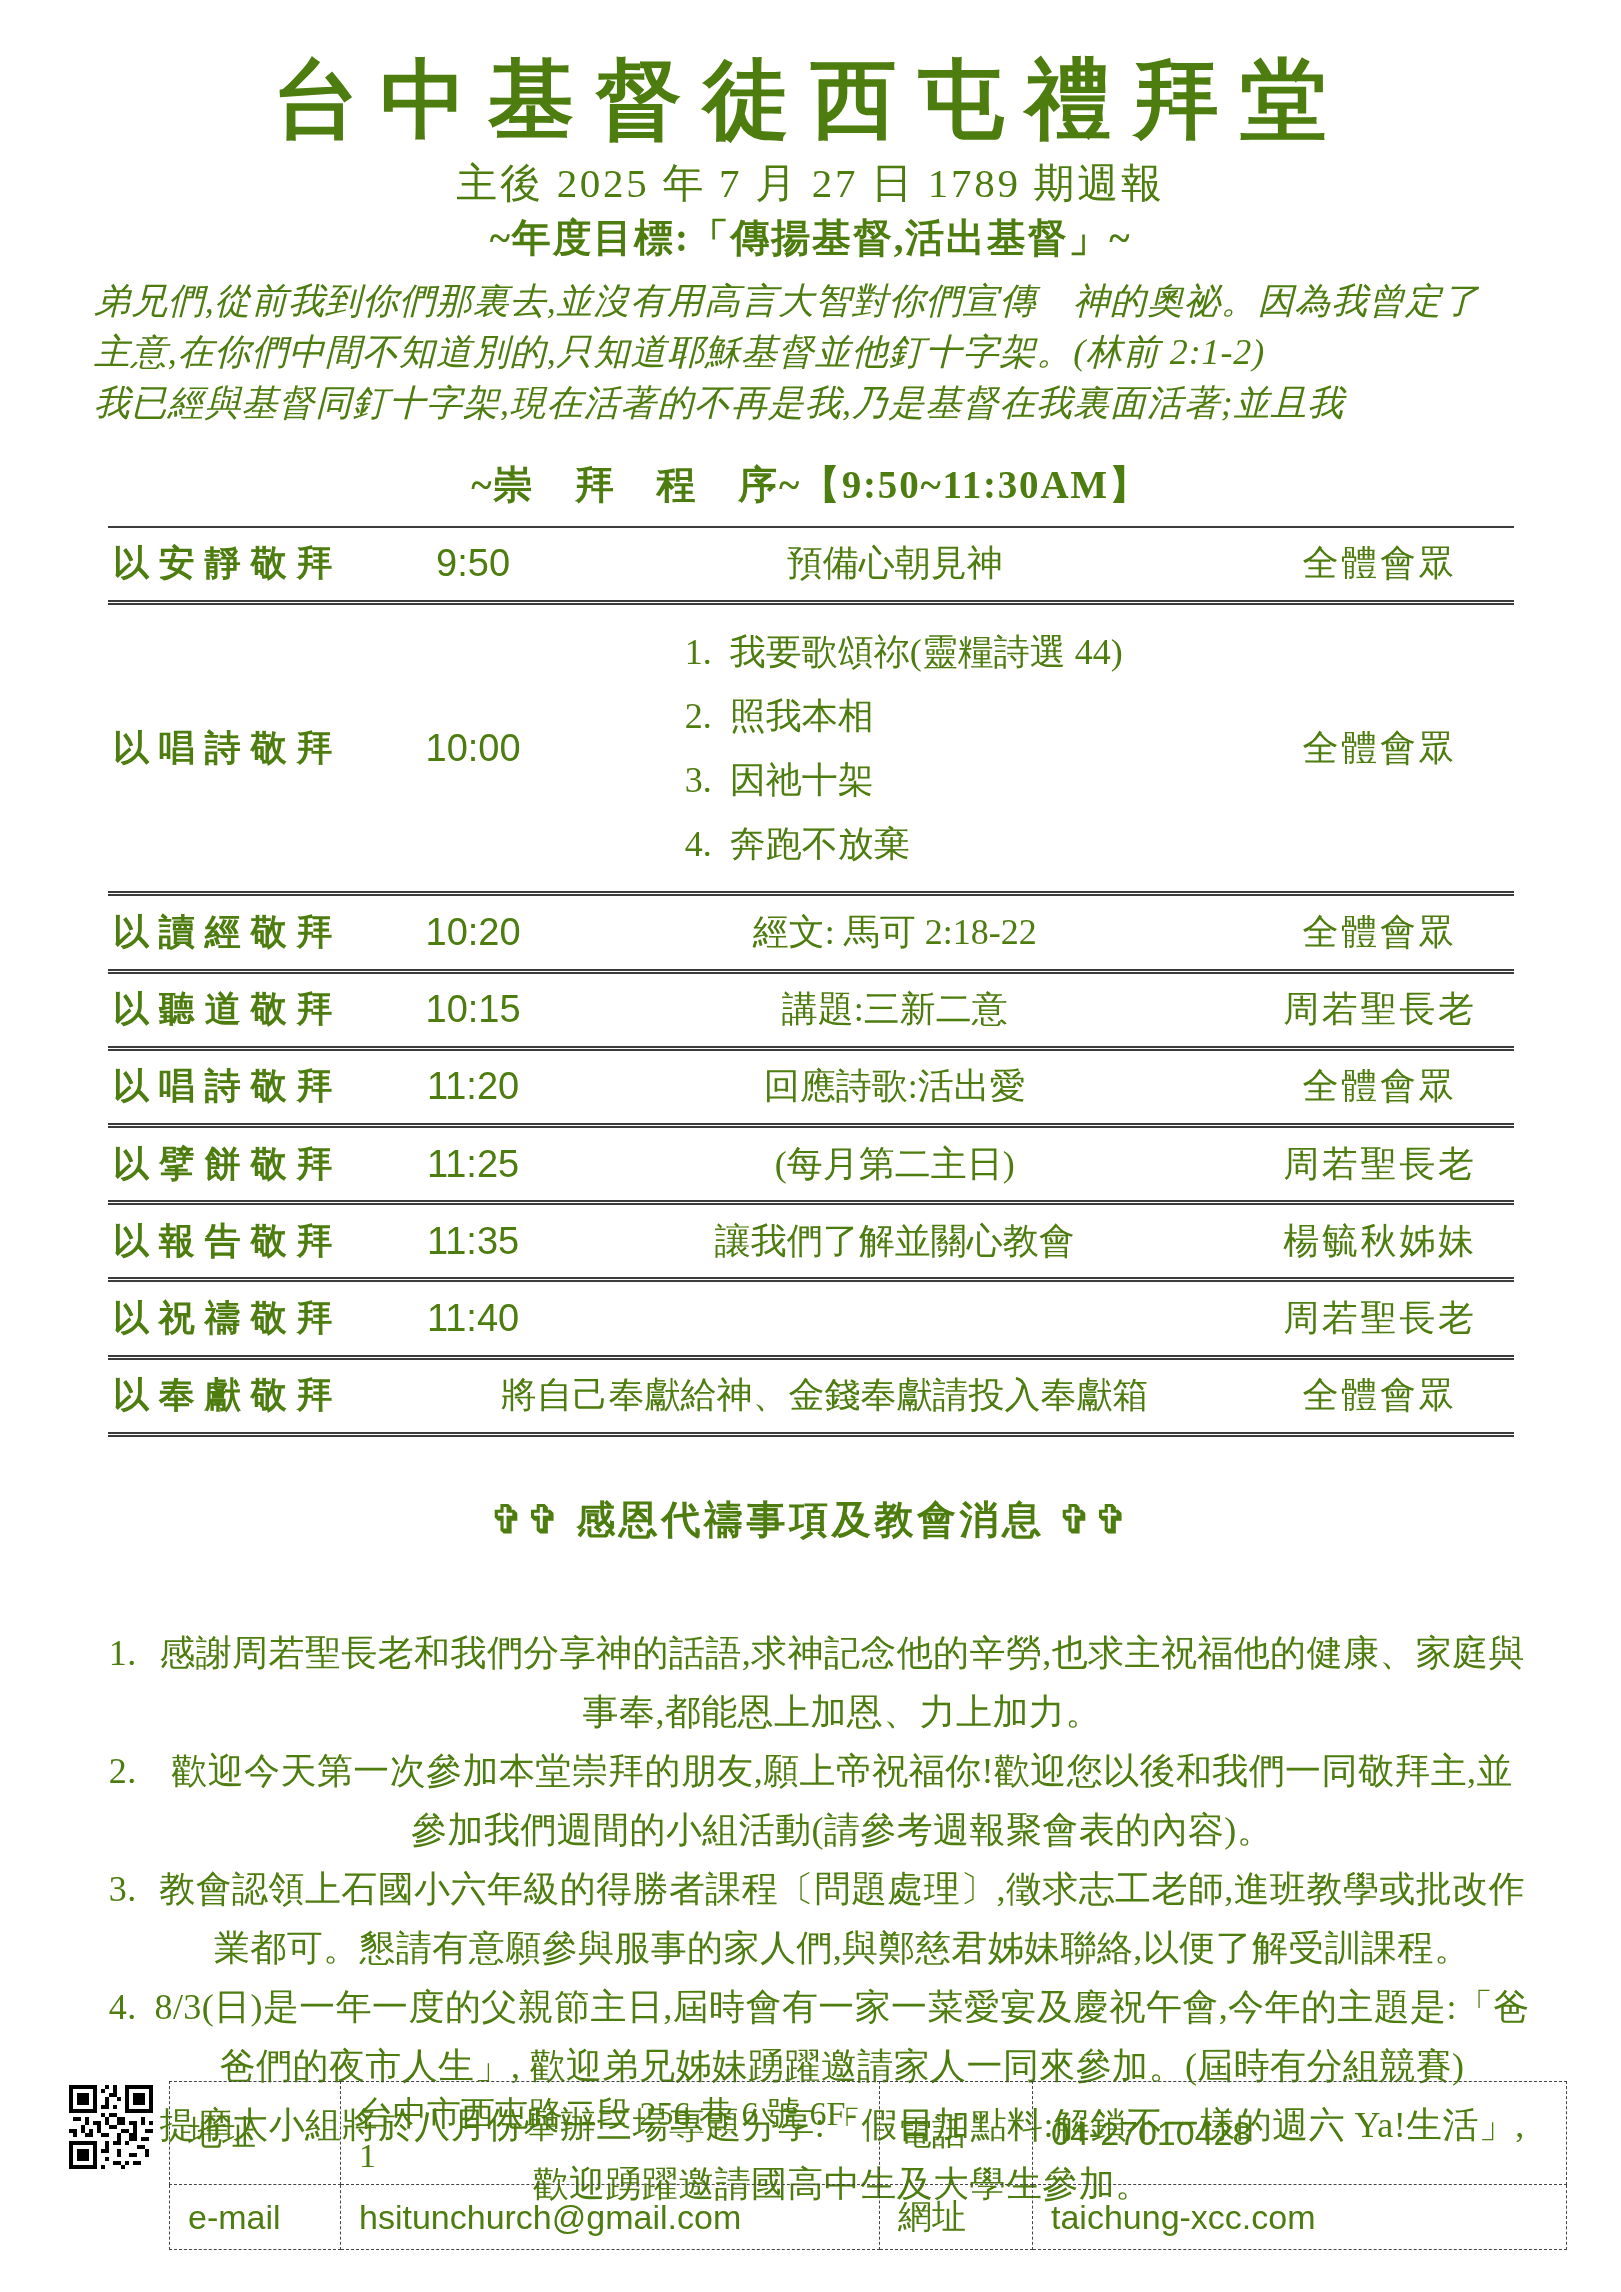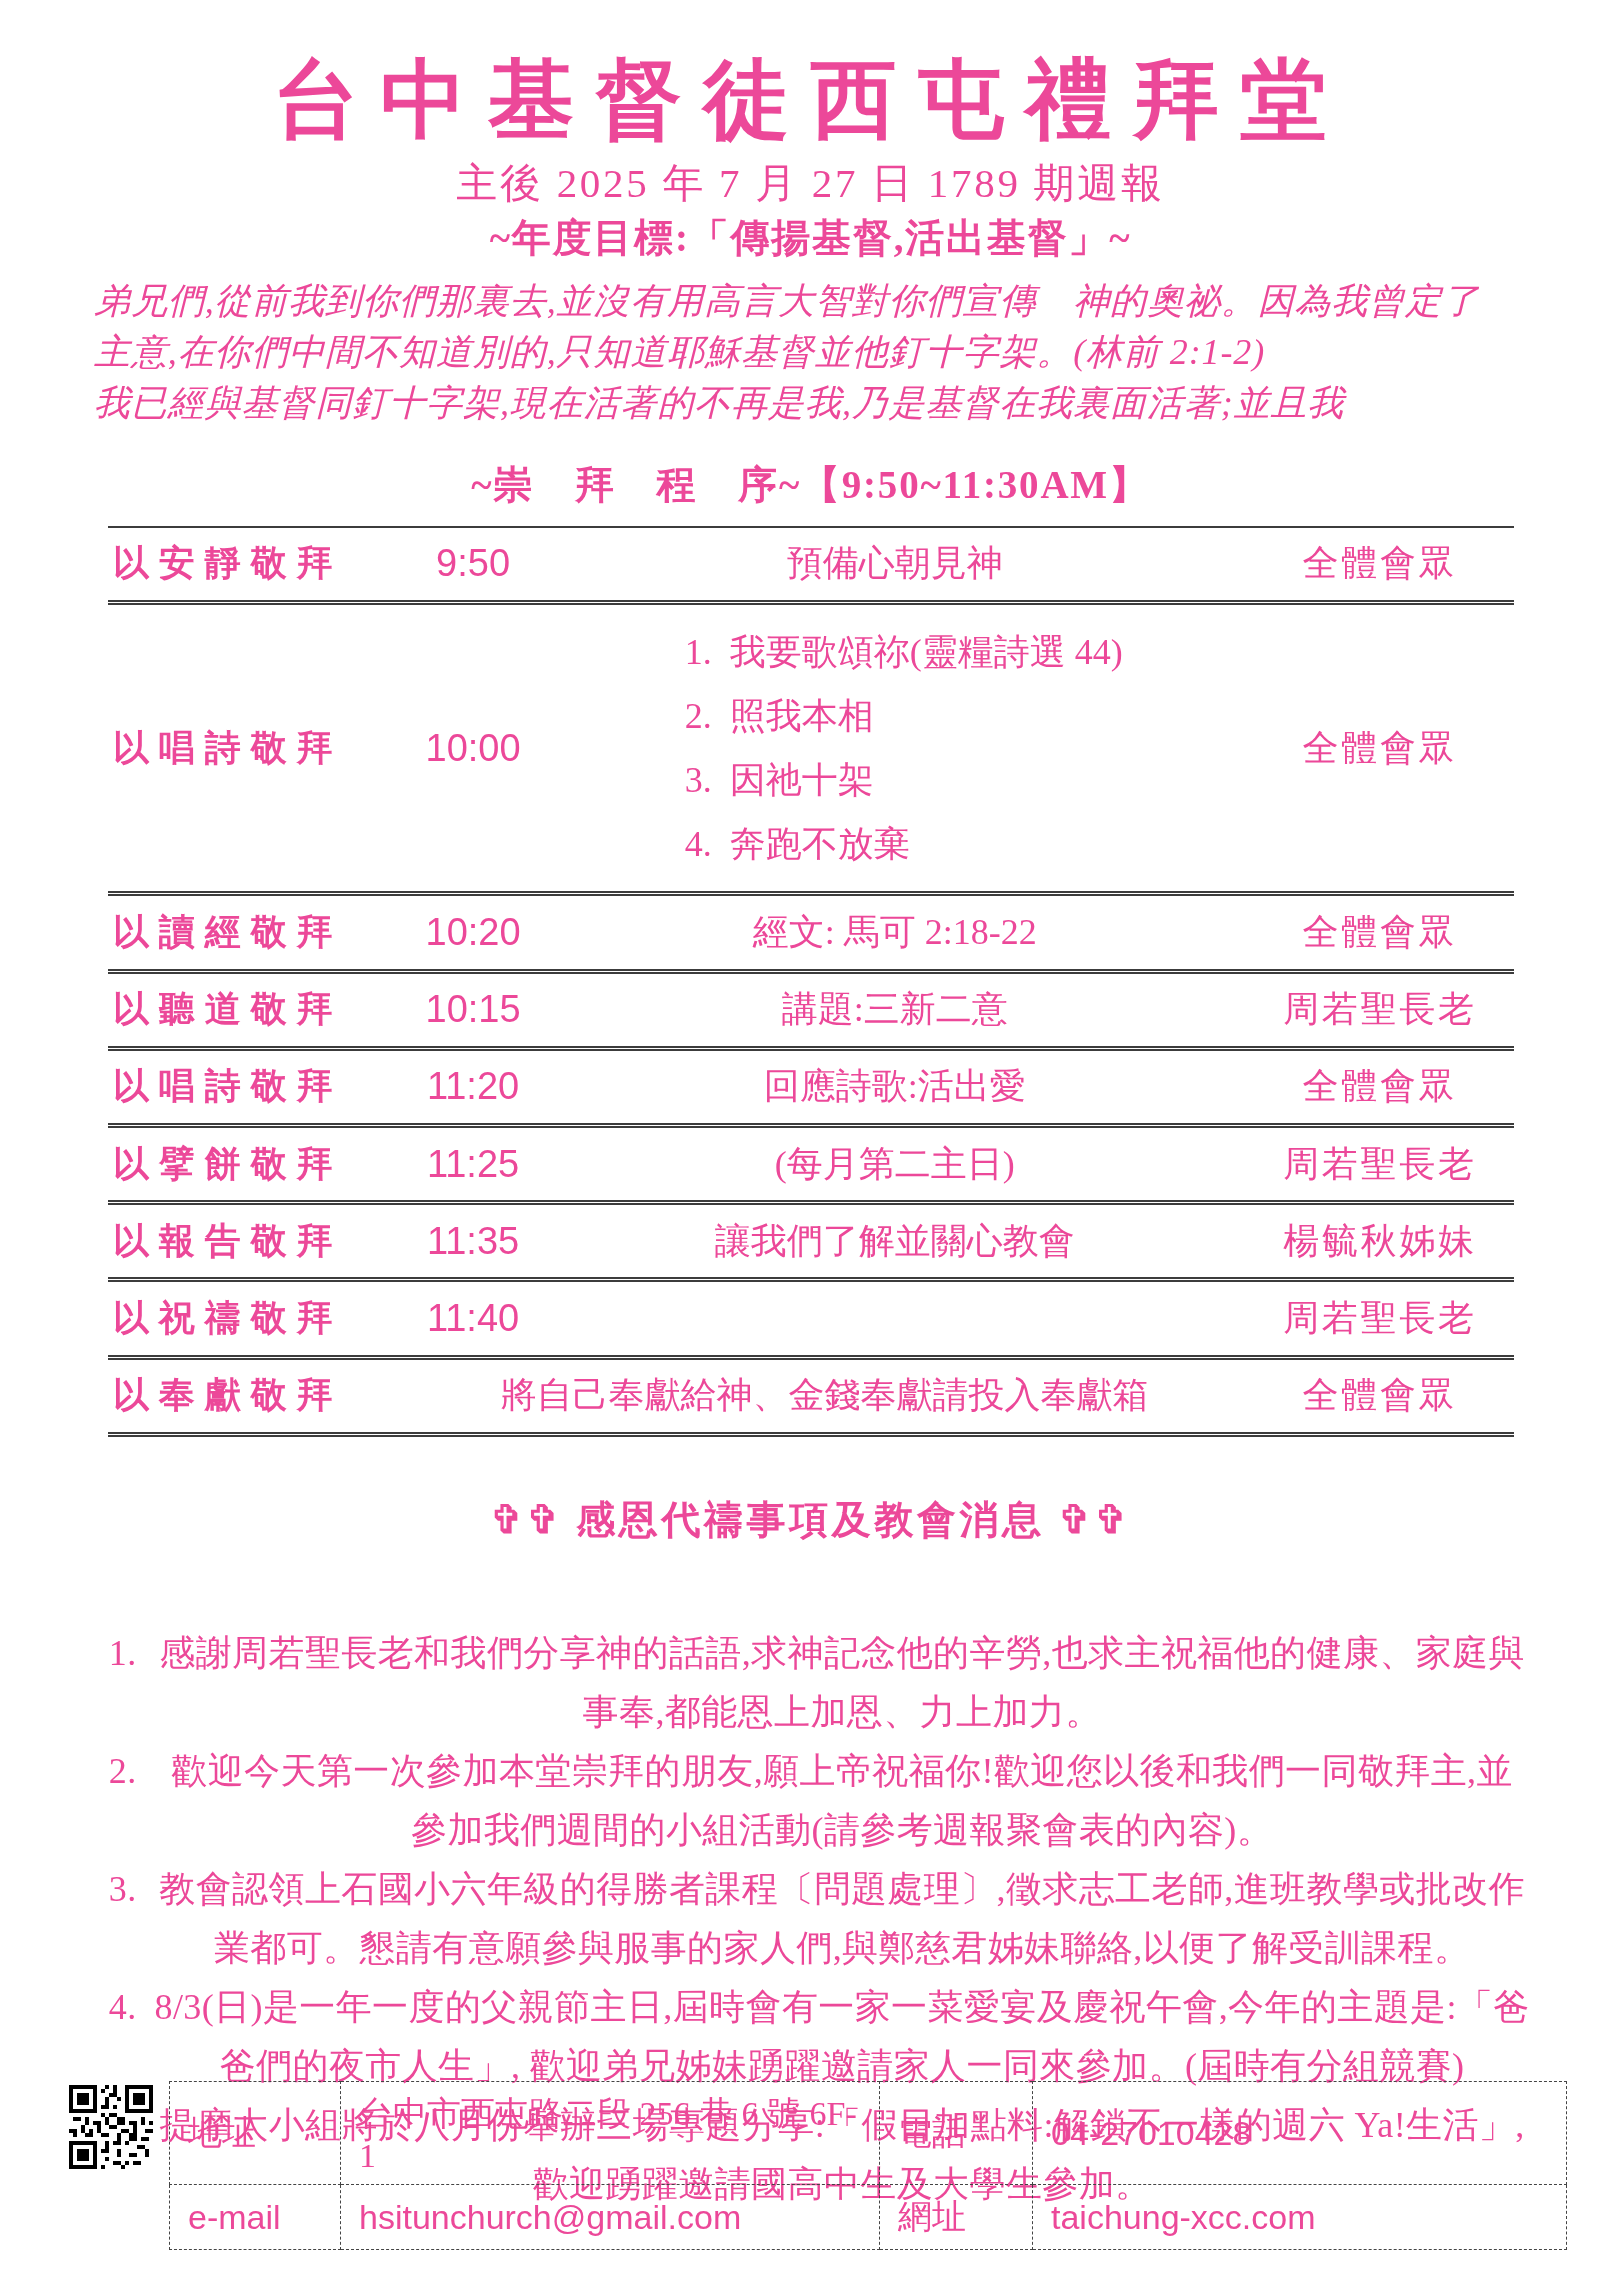--- a/index.html
+++ b/index.html
@@ -1,18 +1,18 @@
 <!DOCTYPE html>
 <html style="font-size:14.3px"><head>
 <meta charset="utf-8">
 <style>
   html,body { margin:0; padding:0; background:#888; }
   .page {
     width:1621px; height:2293px; background:#ffffff; margin:0 auto;
-    position:relative; overflow:hidden; color:#ec4899;
+    position:relative; overflow:hidden; color:#4d7c0f;
     font-family:"Liberation Serif","DejaVu Serif",serif;
   }
   
   .title {
     text-align:center; margin-top:52px;
     font-family:"DejaVu Serif",serif; font-weight:900;
     font-size:86px; letter-spacing:21.5px; line-height:1.1;
   }
   .issue-line {
     text-align:center; margin-top:9px;

